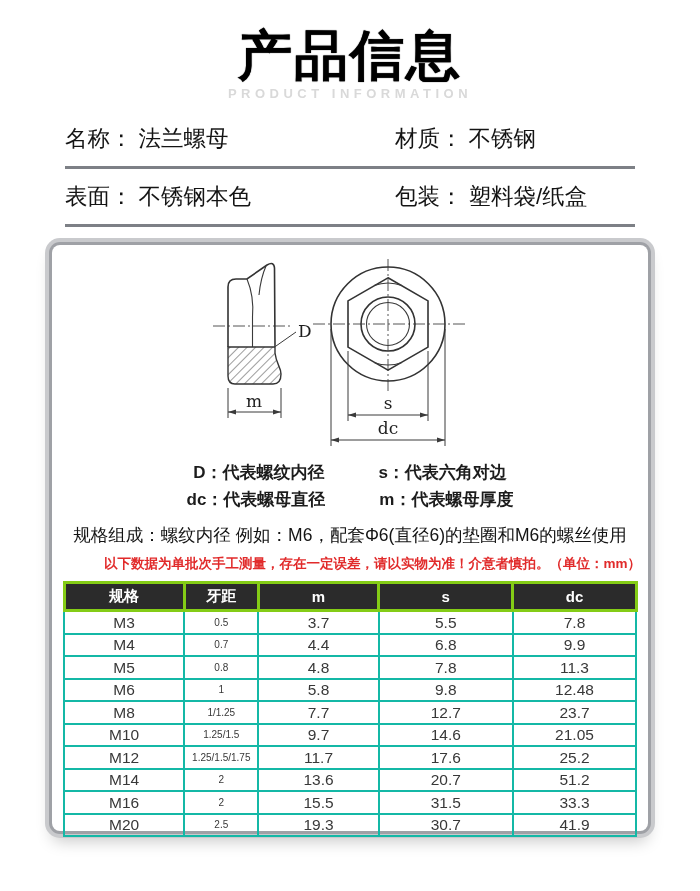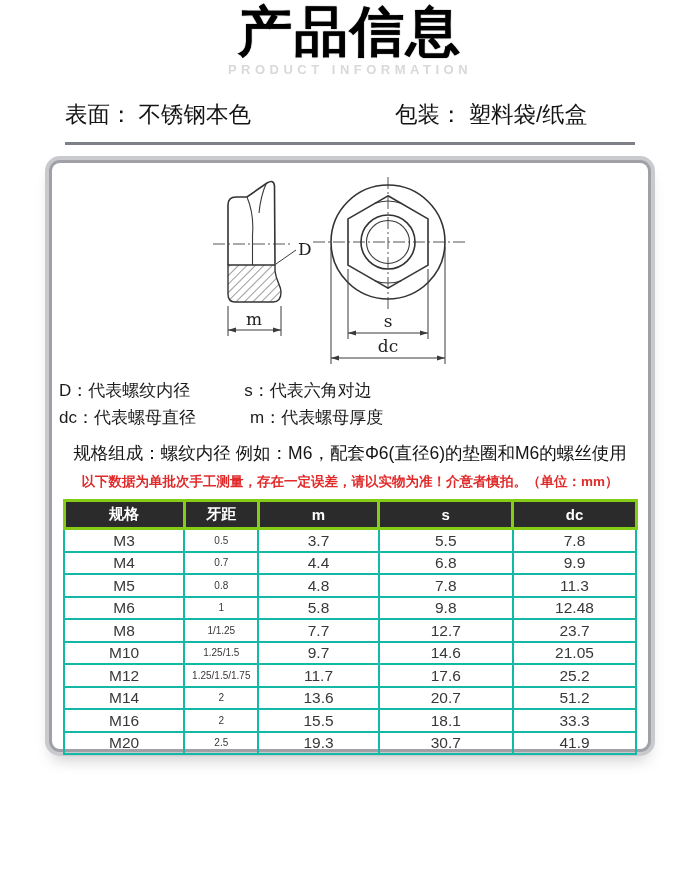--- a/index.html
+++ b/index.html
@@ -2,21 +2,21 @@
 <html><head>
 <meta charset="utf-8">
 <style>
   html,body{margin:0;padding:0;background:#ffffff;}
   body{
     width:700px;height:891px;overflow:hidden;position:relative;
     font-family:"Liberation Sans","DejaVu Sans",sans-serif;
     -webkit-font-smoothing:antialiased;
   }
   
-  .hdr{text-align:center;}
+  .hdr{padding-top:24px;text-align:center;}
   .hdr-title{
     font-size:54px;font-weight:900;color:#000;letter-spacing:2px;
     line-height:1.15;margin:0;
     text-shadow:0 0 1px #000;
   }
   .hdr-sub{
     margin-top:0px;font-size:13px;font-weight:bold;color:#d9d9d9;
     letter-spacing:4.5px;
   }
   
@@ -33,29 +33,29 @@
   
   .frame{
     width:582px;height:566px;margin:18px auto 0 auto;
     background:#fff;border-radius:8px;
     box-shadow:0 0 0 3px #9fa1a6, 0 0 0 7px #c9cacd, 0 10px 16px rgba(0,0,0,0.22);
     padding:10px 7px 10px 7px;
   }
   .diagram{display:block;margin:0 auto;}
   .legend{margin-top:4px;}
   .legend-line{
-    display:flex;justify-content:flex-start;gap:54px;
-    font-weight:normal;font-size:17px;line-height:27px;color:#1c1c1c;
+    display:flex;justify-content:center;gap:54px;
+    font-weight:bold;font-size:17px;line-height:27px;color:#1c1c1c;
   }
   .spec-note{
     margin-top:10px;text-align:center;font-weight:normal;
     font-size:17.5px;color:#141414;white-space:nowrap;
   }
   .warning{
-    margin-top:8px;text-align:center;font-weight:bold;
+    margin-top:8px;text-align:right;font-weight:bold;
     font-size:13.5px;color:#e12b2b;white-space:nowrap;
   }
   
   table.spec{
     width:575px;margin:8px auto 0 auto;border-collapse:collapse;
     border:2px solid #38383c;table-layout:fixed;
   }
   table.spec th{
     background:#2b2b2b;color:#ffffff;font-weight:bold;font-size:15px;
     height:25px;border:3px solid #84cc16;padding:0;text-align:center;
@@ -77,20 +77,28 @@
 </style>
 </head>
 <body>
 
 <div class="hdr">
   <div class="hdr-title">产品信息</div>
   <div class="hdr-sub">PRODUCT INFORMATION</div>
 </div>
 
 <div class="info">
+  <div class="info-row">
+    <div class="info-cell left">
+      <span class="lbl">名称：</span><span>法兰螺母</span>
+    </div>
+    <div class="info-cell right">
+      <span class="lbl">材质：</span><span>不锈钢</span>
+    </div>
+  </div>
   <div class="info-row">
     <div class="info-cell left">
       <span class="lbl">表面：</span><span>不锈钢本色</span>
     </div>
     <div class="info-cell right">
       <span class="lbl">包装：</span><span>塑料袋/纸盒</span>
     </div>
   </div>
 </div>
 
@@ -224,21 +232,21 @@
         <td>M14</td>
         <td class="pitch">2</td>
         <td>13.6</td>
         <td>20.7</td>
         <td>51.2</td>
       </tr>
       <tr>
         <td>M16</td>
         <td class="pitch">2</td>
         <td>15.5</td>
-        <td>18.1</td>
+        <td>31.5</td>
         <td>33.3</td>
       </tr>
       <tr>
         <td>M20</td>
         <td class="pitch">2.5</td>
         <td>19.3</td>
         <td>30.7</td>
         <td>41.9</td>
       </tr>
     </tbody>

